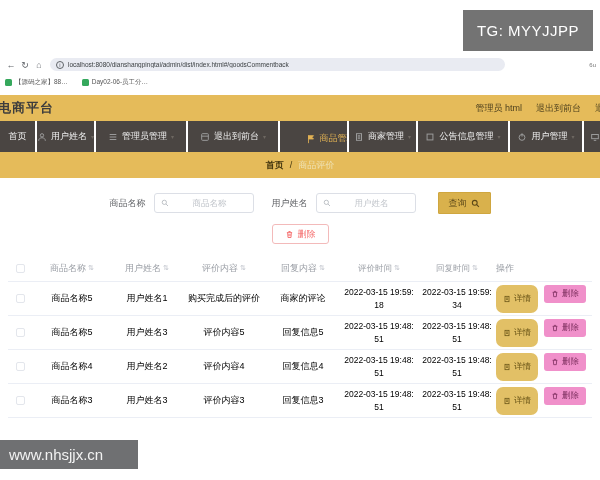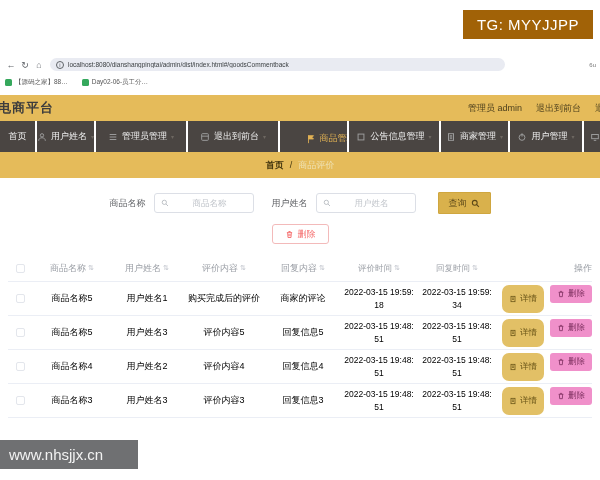--- a/index.html
+++ b/index.html
@@ -1,22 +1,22 @@
 <!DOCTYPE html>
 <html><head>
 <meta charset="utf-8">
 <style>
   * { margin:0; padding:0; box-sizing:border-box; }
   html,body { width:600px; height:480px; overflow:hidden; background:#fff;
     font-family:"Liberation Sans","DejaVu Sans",sans-serif; }
   .stage { position:relative; width:600px; height:480px; background:#fff; }
 
   
-  .tg-badge { position:absolute; top:10px; left:463px; width:130px; height:29px;
-    background:#a16207; color:#fff; font-size:15px; display:flex; align-items:center;
+  .tg-badge { position:absolute; top:10px; left:463px; width:130px; height:41px;
+    background:#737373; color:#fff; font-size:15px; display:flex; align-items:center;
     justify-content:center; letter-spacing:.5px; z-index:30; }
   .watermark { position:absolute; left:0; bottom:11px; width:138px; height:29px;
     background:#6f7072; color:#f2f2f2; font-size:15px; display:flex; align-items:center;
     padding-left:9px; z-index:30;margin-top:32px; }
 
   
   .browser { position:absolute; top:55px; left:0; width:600px; height:40px; background:#fff; }
   .browser-toolbar { display:flex; align-items:center; height:19px; padding-left:4px; }
   .nav-glyph { color:#5f6368; font-size:9px; width:14px; text-align:center; }
   .url-bar { margin-left:4px; width:455px; height:13px; background:#e9ebf2; border-radius:7px;
@@ -78,21 +78,21 @@
   .t-row { display:flex; align-items:center; border-bottom:1px solid #ebeef5; min-height:34px; }
   .t-head { min-height:26px; color:#9a9ea5; }
   .cell { text-align:center; line-height:1.5; }
   .c-check { width:24px; display:flex; justify-content:center; }
   .checkbox { width:9px; height:9px; border:1px solid #e3e6ec; border-radius:2px; background:#fff; }
   .c-goods { width:80px; }
   .c-user  { width:70px; }
   .c-comment { width:84px; }
   .c-reply { width:74px; }
   .c-time { width:78px; word-break:break-all; font-size:8.5px; padding:0 2px; }
-  .c-action { flex:1; display:flex; justify-content:flex-end; gap:6px; }
+  .c-action { flex:1; display:flex; justify-content:flex-start; gap:6px; }
   .sort { font-size:7px; color:#c0c4cc; margin-left:2px; }
   .btn-detail { height:18px; padding:14px 7px; background:#e2c066; border-radius:7px;
     color:#6b5618; font-size:8.5px; display:inline-flex; align-items:center; gap:3px;
     border:none; cursor:pointer; }
   .btn-row-delete { height:18px; padding:0 7px; background:#f090ca; border-radius:3px;
     color:#7c2f5e; font-size:8.5px; display:inline-flex; align-items:center; gap:3px;
     border:none; cursor:pointer; }
   .head-label { display:inline-flex; align-items:center; justify-content:center; }
 </style>
 </head>
@@ -121,21 +121,21 @@
       <span class="bookmark">
         <span class="bm-icon"></span>
         <span class="bm-label">Day02-06-员工分…</span>
       </span>
     </div>
   </div>
 
   <div class="app-header">
     <span class="app-title">电商平台</span>
     <div class="header-right">
-      <span>管理员 admin</span>
+      <span>管理员 html</span>
       <span>退出到前台</span>
       <span>退</span>
     </div>
   </div>
 
   <div class="navbar">
     <div class="nav-item" style="width:35px">
       <span>首页</span>
     </div>
     <div class="nav-item" style="width:57px">
@@ -170,37 +170,37 @@
     <div class="nav-item active" style="width:67px">
       <span class="nicon">
         <svg width="10" height="10" viewBox="0 0 12 12" fill="currentColor" stroke="currentColor" stroke-width="1">
             <path d="M3 1.5v9.5" fill="none"></path>
             <path d="M3 2h6L7.2 4 9 6H3z"></path>
           </svg>
       </span>
       <span>商品管理</span>
       <span class="caret">▾</span>
     </div>
-    <div class="nav-item" style="width:90px">
-      <span class="nicon">
-        <svg width="10" height="10" viewBox="0 0 12 12" fill="none" stroke="currentColor" stroke-width="1.2">
-            <rect x="2.5" y="2.5" width="7" height="7"></rect>
-          </svg>
-      </span>
-      <span>公告信息管理</span>
-      <span class="caret">▾</span>
-    </div>
     <div class="nav-item" style="width:67px">
       <span class="nicon">
         <svg width="10" height="10" viewBox="0 0 12 12" fill="none" stroke="currentColor" stroke-width="1.2">
             <rect x="3" y="2" width="6" height="8"></rect>
             <path d="M4.5 4.5h3M4.5 6h3M4.5 7.5h3"></path>
           </svg>
       </span>
       <span>商家管理</span>
+      <span class="caret">▾</span>
+    </div>
+    <div class="nav-item" style="width:90px">
+      <span class="nicon">
+        <svg width="10" height="10" viewBox="0 0 12 12" fill="none" stroke="currentColor" stroke-width="1.2">
+            <rect x="2.5" y="2.5" width="7" height="7"></rect>
+          </svg>
+      </span>
+      <span>公告信息管理</span>
       <span class="caret">▾</span>
     </div>
     <div class="nav-item" style="width:72px">
       <span class="nicon">
         <svg width="10" height="10" viewBox="0 0 12 12" fill="none" stroke="currentColor" stroke-width="1.2">
             <circle cx="6" cy="6.5" r="3.5"></circle>
             <path d="M6 1.5v4"></path>
           </svg>
       </span>
       <span>用户管理</span>

